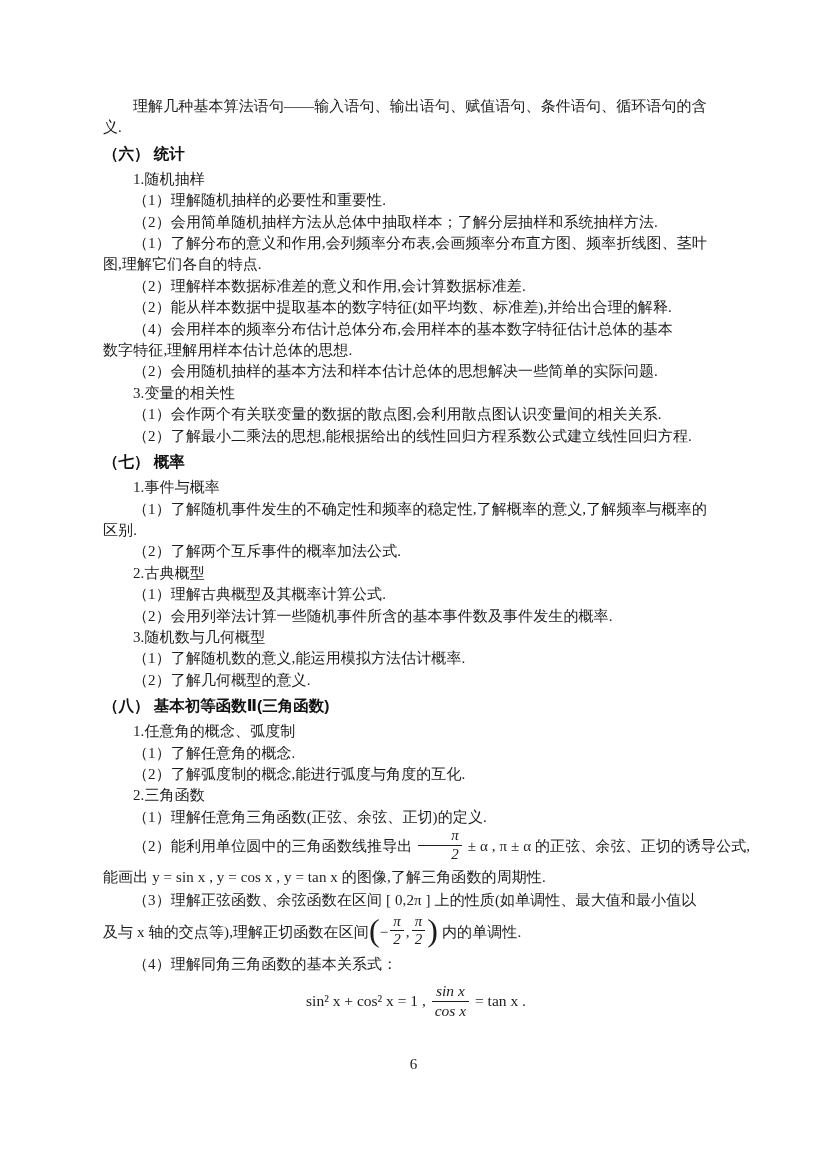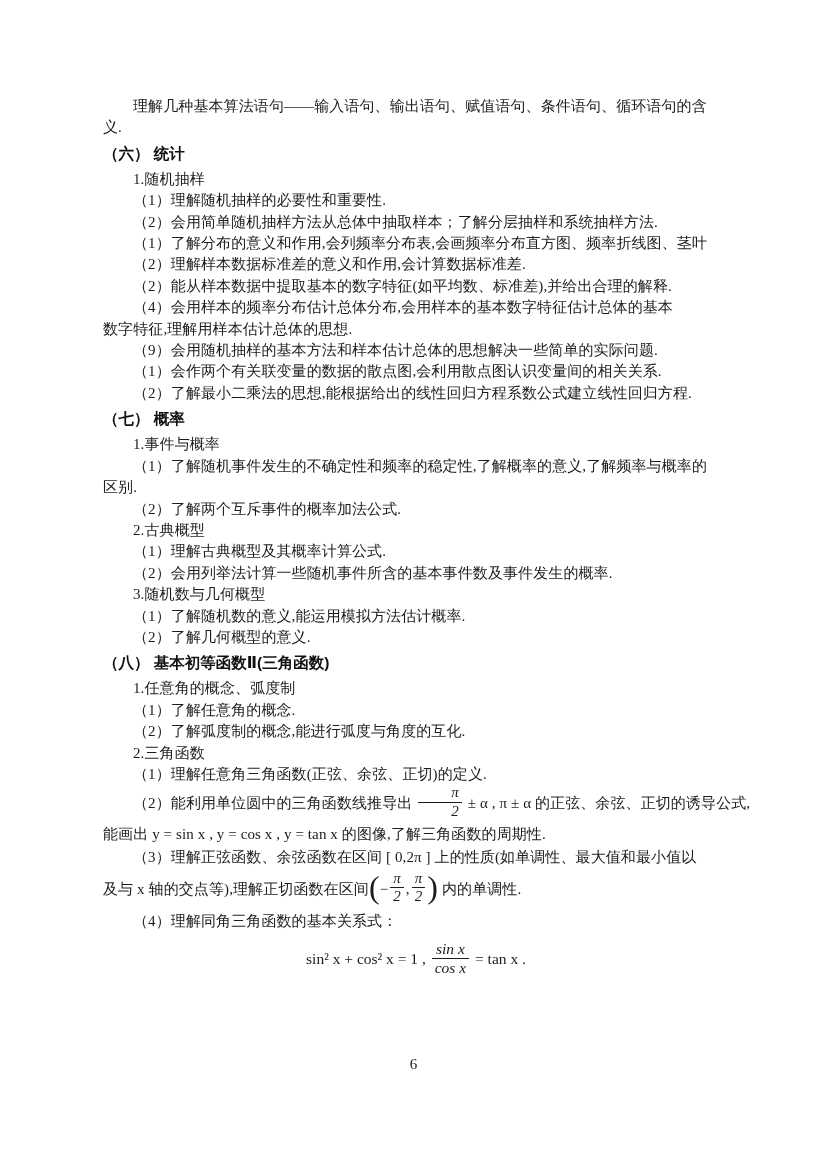--- a/index.html
+++ b/index.html
@@ -80,25 +80,27 @@
 <div class="page">
 
   <p class="line indent">理解几种基本算法语句——输入语句、输出语句、赋值语句、条件语句、循环语句的含</p>
   <p class="line">义.</p>
 
   <h2 class="heading">（六） 统计</h2>
   <p class="line indent">1.随机抽样</p>
   <p class="line indent">（1）理解随机抽样的必要性和重要性.</p>
   <p class="line indent">（2）会用简单随机抽样方法从总体中抽取样本；了解分层抽样和系统抽样方法.</p>
   <p class="line indent">（1）了解分布的意义和作用,会列频率分布表,会画频率分布直方图、频率折线图、茎叶</p>
+  <p class="line">图,理解它们各自的特点.</p>
   <p class="line indent">（2）理解样本数据标准差的意义和作用,会计算数据标准差.</p>
   <p class="line indent">（2）能从样本数据中提取基本的数字特征(如平均数、标准差),并给出合理的解释.</p>
   <p class="line indent">（4）会用样本的频率分布估计总体分布,会用样本的基本数字特征估计总体的基本</p>
   <p class="line">数字特征,理解用样本估计总体的思想.</p>
-  <p class="line indent">（9）会用随机抽样的基本方法和样本估计总体的思想解决一些简单的实际问题.</p>
+  <p class="line indent">（2）会用随机抽样的基本方法和样本估计总体的思想解决一些简单的实际问题.</p>
+  <p class="line indent">3.变量的相关性</p>
   <p class="line indent">（1）会作两个有关联变量的数据的散点图,会利用散点图认识变量间的相关关系.</p>
   <p class="line indent">（2）了解最小二乘法的思想,能根据给出的线性回归方程系数公式建立线性回归方程.</p>
 
   <h2 class="heading">（七） 概率</h2>
   <p class="line indent">1.事件与概率</p>
   <p class="line indent">（1）了解随机事件发生的不确定性和频率的稳定性,了解概率的意义,了解频率与概率的</p>
   <p class="line">区别.</p>
   <p class="line indent">（2）了解两个互斥事件的概率加法公式.</p>
   <p class="line indent">2.古典概型</p>
   <p class="line indent">（1）理解古典概型及其概率计算公式.</p>

